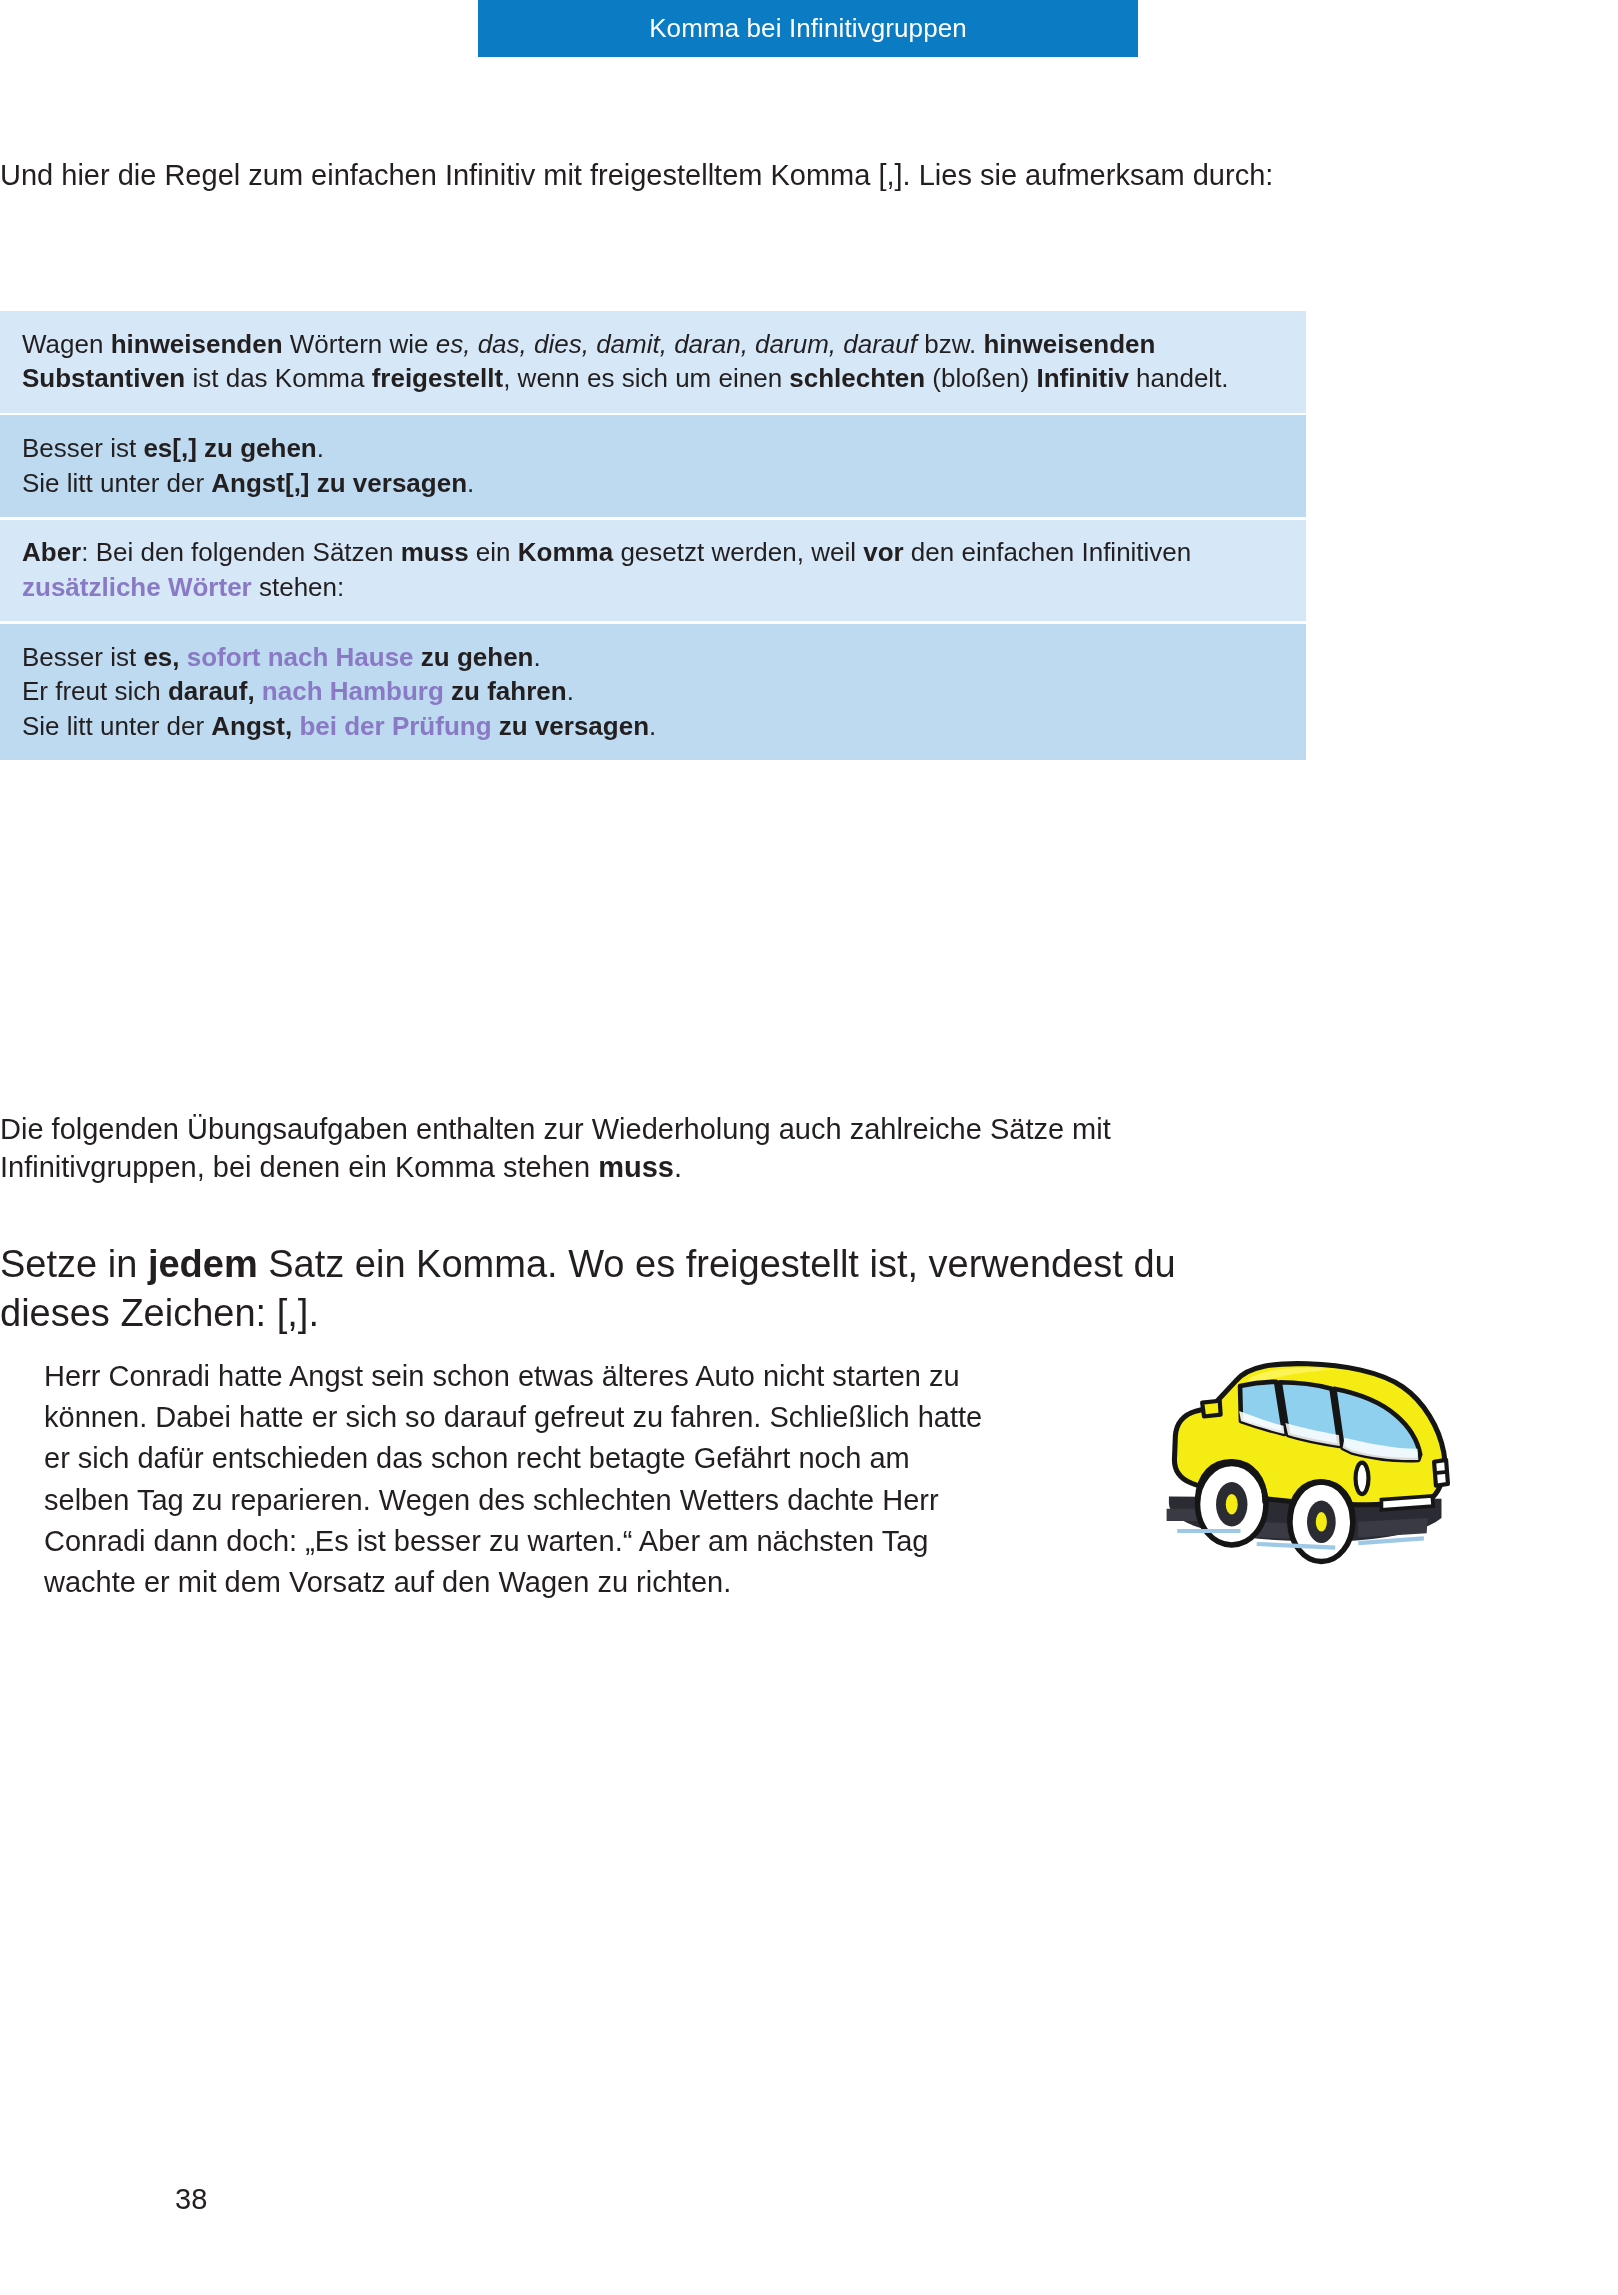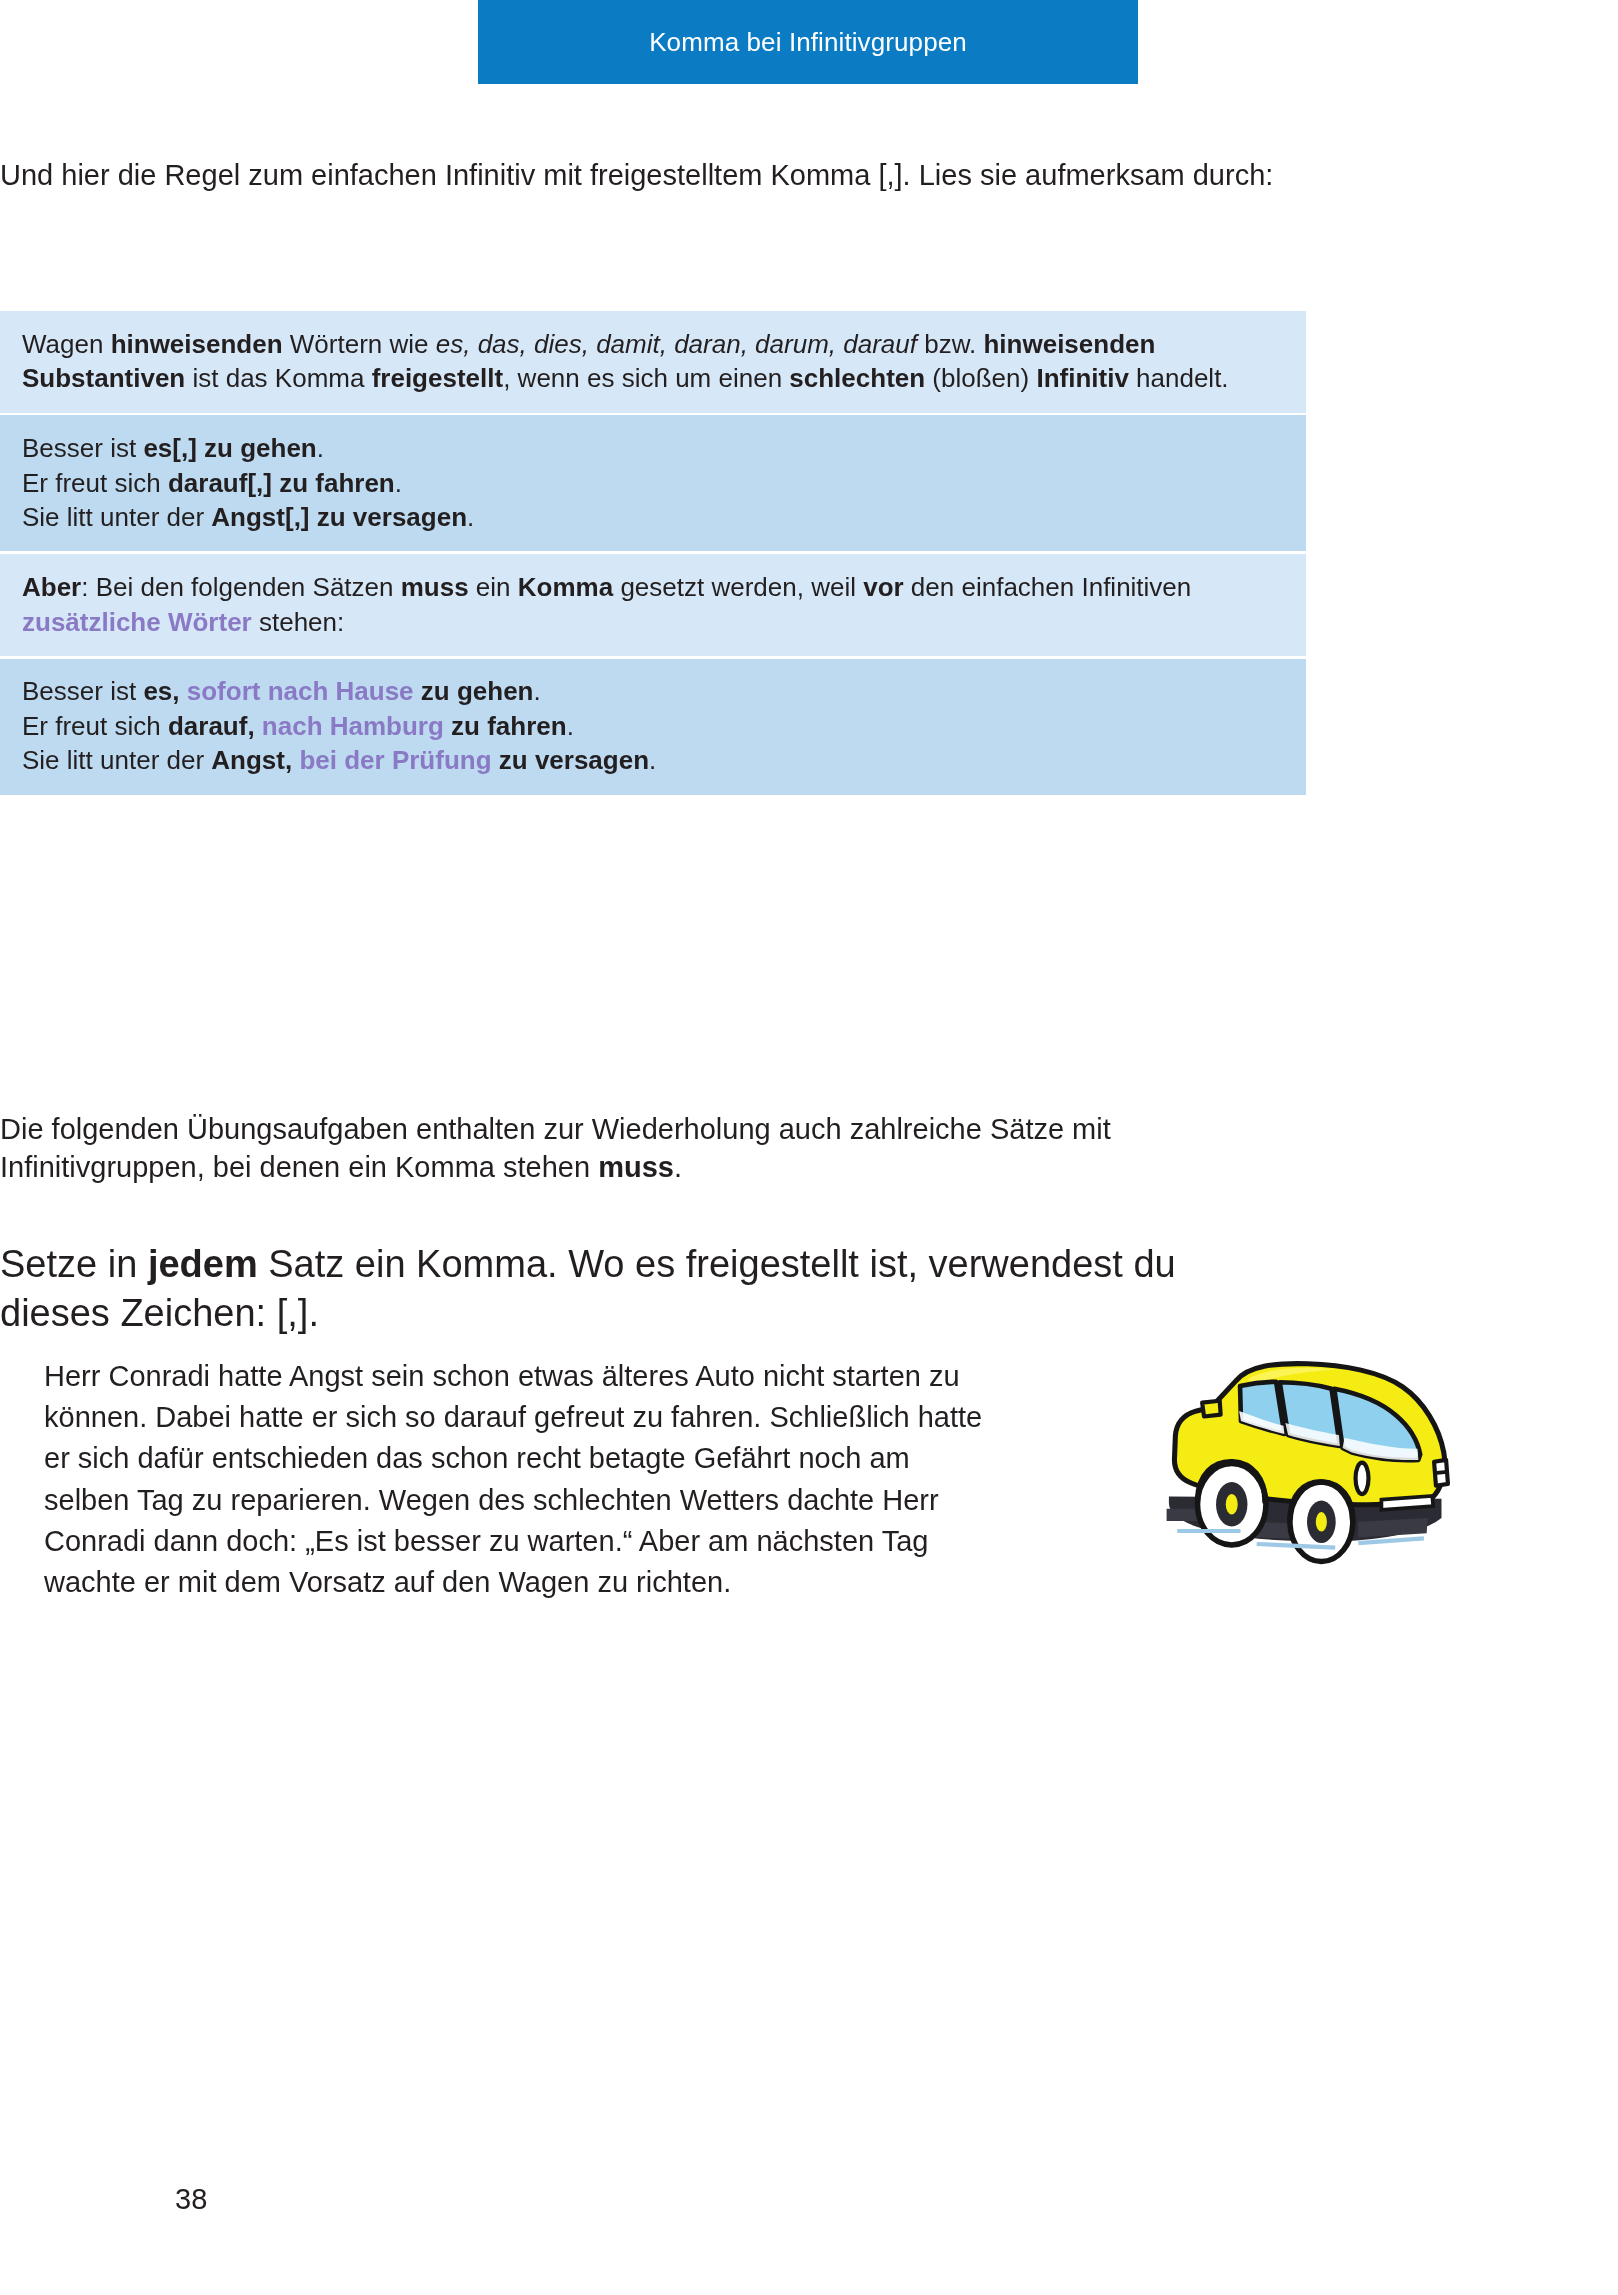--- a/index.html
+++ b/index.html
@@ -16,21 +16,21 @@
     position: relative;
     overflow: hidden;
   }
 
   
   .header-bar {
     position: absolute;
     left: 478px;
     top: 0;
     width: 660px;
-    height: 84px;
+    height: 57px;
     background: #0b7cc4;
     display: flex;
     align-items: center;
     justify-content: center;
   }
   .header-title {
     color: #ffffff;
     font-size: 26px;
     letter-spacing: 0.1px;
     white-space: nowrap;
@@ -138,21 +138,20 @@
 </div>
 
 <div class="rulebox">
 
   <div class="band band-light">
     <span>Wagen </span><b>hinweisenden</b><span> Wörtern wie </span><i>es, das, dies, damit, daran, darum, darauf</i><span> bzw. </span><b>hinweisenden Substantiven</b><span> ist das Komma </span><b>freigestellt</b><span>, wenn es sich um einen </span><b>schlechten</b><span> (bloßen) </span><b>Infinitiv</b><span> handelt.</span>
   </div>
 
   <div class="band band-dark">
     <div><span>Besser ist </span><b>es[,] zu gehen</b><span>.</span></div>
-    <div><span>Er freut sich </span><b>darauf[,] zu fahren</b><span>.</span></div>
     <div><span>Sie litt unter der </span><b>Angst[,] zu versagen</b><span>.</span></div>
   </div>
 
   <div class="band band-light">
     <b>Aber</b><span>: Bei den folgenden Sätzen </span><b>muss</b><span> ein </span><b>Komma</b><span> gesetzt werden, weil </span><b>vor</b><span> den einfachen Infinitiven </span><span class="accent-purple">zusätzliche Wörter</span><span> stehen:</span>
   </div>
 
   <div class="band band-dark">
     <div><span>Besser ist </span><b>es,</b><span class="accent-purple"> sofort nach Hause</span><b> zu gehen</b><span>.</span></div>
     <div><span>Er freut sich </span><b>darauf,</b><span class="accent-purple"> nach Hamburg</span><b> zu fahren</b><span>.</span></div>

